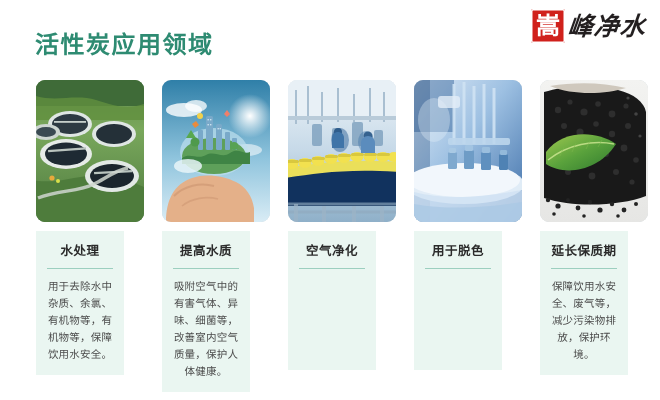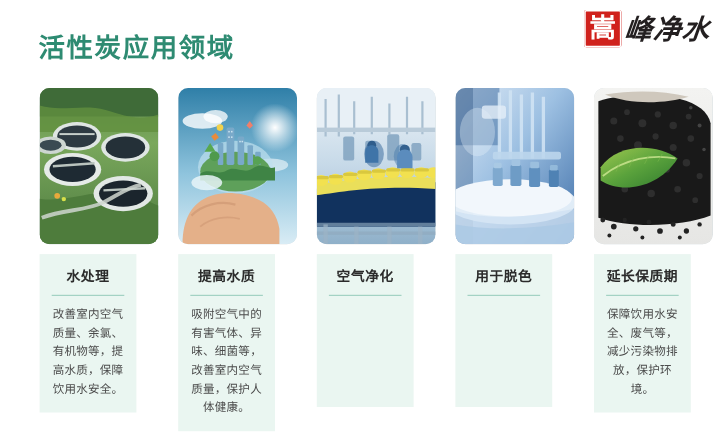--- a/index.html
+++ b/index.html
@@ -121,21 +121,21 @@
             <rect x="18" y="41" width="32" height="1.8" fill="#c6cfca"></rect>
           </g>
           <path d="M2 118c20-8 40-6 56-14 12-6 22-14 34-16" stroke="#cfd6cf" stroke-width="3.5" fill="none" opacity=".85"></path>
           <circle cx="16" cy="98" r="2.6" fill="#e8a93c"></circle>
           <circle cx="22" cy="101" r="2" fill="#d7e04a"></circle>
         </svg>
       </div>
       <div class="card-body">
         <div class="card-title">水处理</div>
         <div class="card-rule"></div>
-        <div class="card-desc">改善室内空气质量、余氯、有机物等，提高水质，保障饮用水安全。</div>
+        <div class="card-desc">用于去除水中杂质、余氯、有机物等，有机物等，保障饮用水安全。</div>
       </div>
     </div>
 
     <div class="card">
       <div class="card-photo">
         <svg viewBox="0 0 108 142" preserveAspectRatio="none" aria-hidden="true">
           <defs>
             <linearGradient id="g2" x1="0" y1="0" x2="0" y2="1">
               <stop offset="0" stop-color="#2f7fa8"></stop>
                 <stop offset="0.55" stop-color="#8fc4dd"></stop>

